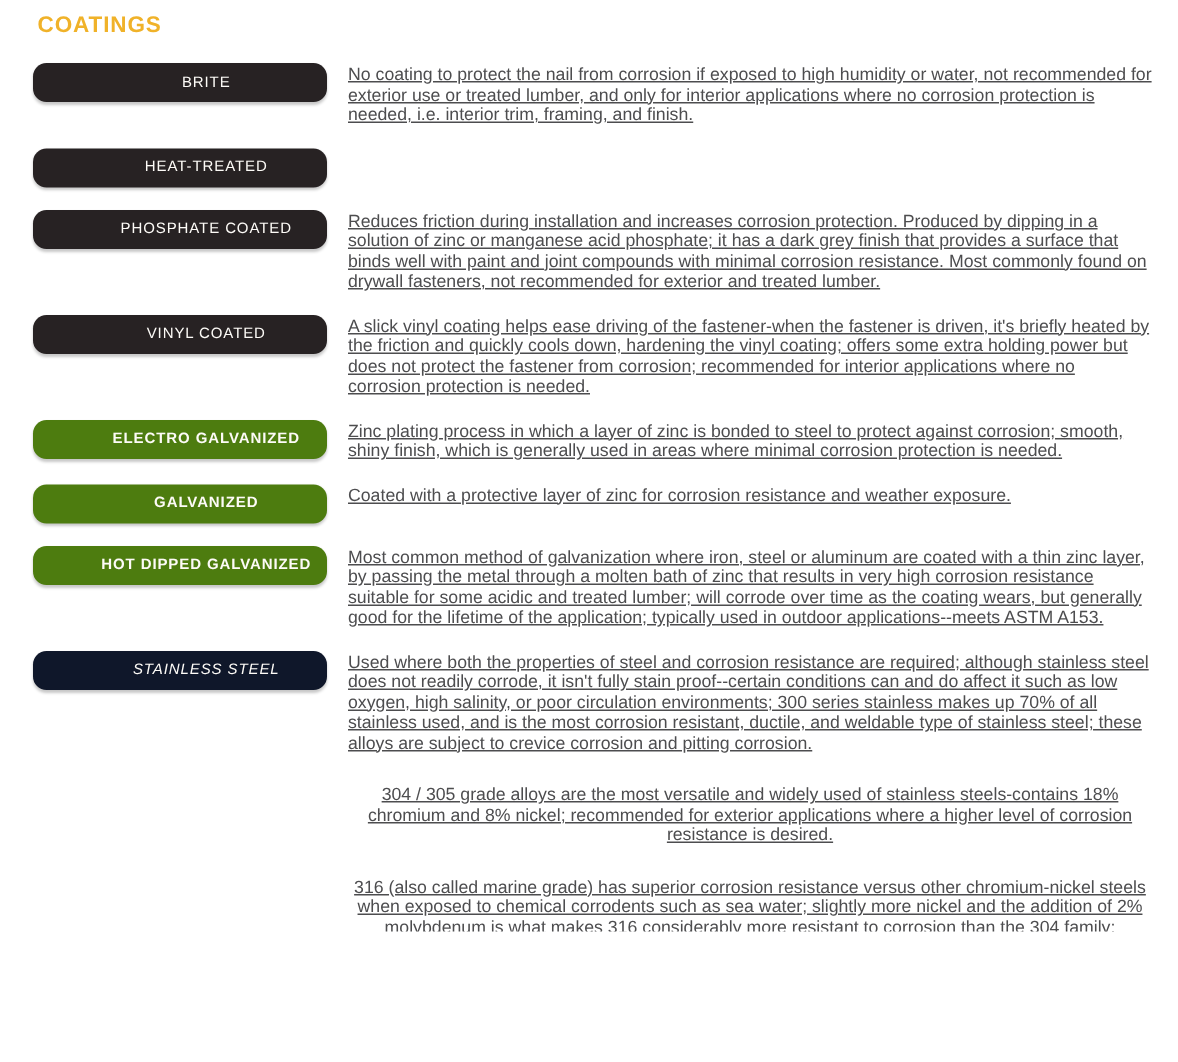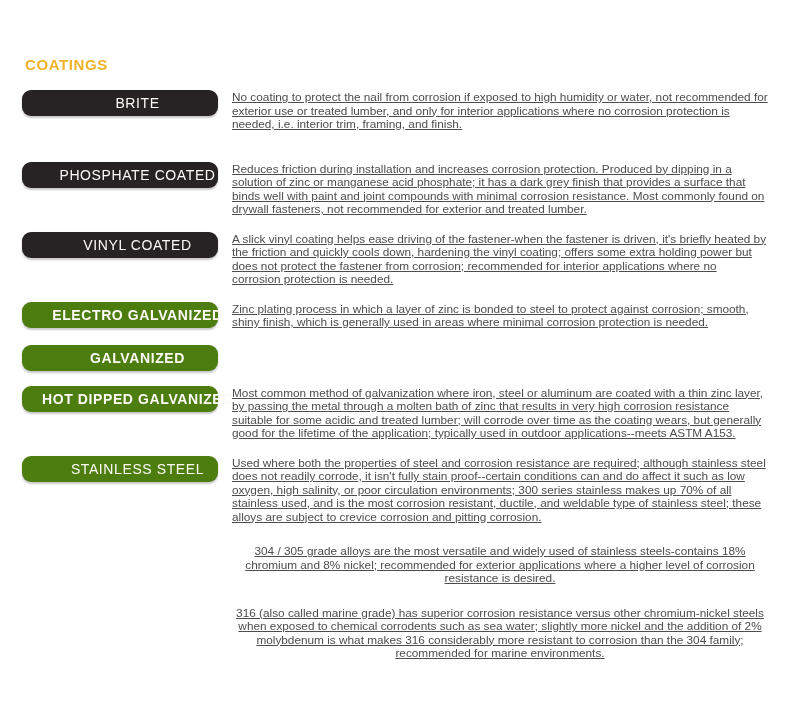--- a/index.html
+++ b/index.html
@@ -6,21 +6,20 @@
   html, body {
     width: 785px;
     background: #ffffff;
     font-family: "Liberation Sans", sans-serif;
   }
   .page {
     width: 785px;
     height: 621px;
     overflow: hidden;
     padding: 8px 17px 6px 22px;
-    margin-top: 48px;
   }
   .title {
     font-size: 15px;
     font-weight: bold;
     letter-spacing: 0.6px;
     color: #F0B229;
     margin: 0 0 17px 3px;
   }
   .rows { display: block; }
   .row {
@@ -29,31 +28,31 @@
     column-gap: 14px;
     align-items: start;
     margin-bottom: 15px;
   }
   .badge {
     height: 26px;
     display: flex;
     align-items: center;
     justify-content: center;
     border-radius: 9px;
-    font-size: 14px;
+    font-size: 10px;
     letter-spacing: 0.6px;
     color: #FDFBF7;
     text-transform: uppercase;
     box-shadow: 0 1.5px 2px rgba(0,0,0,0.22);
     white-space: nowrap;
     padding-left: 35px;
   }
   .badge[data-variant="black"]  { background: #272223; }
   .badge[data-variant="orange"] { background: #4d7c0f; font-weight: bold; }
-  .badge[data-variant="gray"]   { background: #4d7c0f; }
+  .badge[data-variant="gray"]   { background: #0f172a; font-style: italic; }
   .desc {
     color: #4D4D4F;
     font-size: 11.8px;
     line-height: 13.5px;
     padding-top: 1px;
   }
   .desc p { margin: 0; text-decoration: underline; }
   .desc p + p { margin-top: 21px; text-align: center; }
 </style>
 </head>
@@ -66,20 +65,21 @@
   <div class="rows">
 
     <div class="row">
       <div class="badge" data-variant="black">BRITE</div>
       <div class="desc">
         <p>No coating to protect the nail from corrosion if exposed to high humidity or water, not recommended for exterior use or treated lumber, and only for interior applications where no corrosion protection is needed, i.e. interior trim, framing, and finish.</p>
       </div>
     </div>
 
     <div class="row">
+      <div class="badge" data-variant="black">HEAT-TREATED</div>
     </div>
 
     <div class="row">
       <div class="badge" data-variant="black">PHOSPHATE COATED</div>
       <div class="desc">
         <p>Reduces friction during installation and increases corrosion protection. Produced by dipping in a solution of zinc or manganese acid phosphate; it has a dark grey finish that provides a surface that binds well with paint and joint compounds with minimal corrosion resistance. Most commonly found on drywall fasteners, not recommended for exterior and treated lumber.</p>
       </div>
     </div>
 
     <div class="row">
@@ -91,20 +91,23 @@
 
     <div class="row">
       <div class="badge" data-variant="orange">ELECTRO GALVANIZED</div>
       <div class="desc">
         <p>Zinc plating process in which a layer of zinc is bonded to steel to protect against corrosion; smooth, shiny finish, which is generally used in areas where minimal corrosion protection is needed.</p>
       </div>
     </div>
 
     <div class="row">
       <div class="badge" data-variant="orange">GALVANIZED</div>
+      <div class="desc">
+        <p>Coated with a protective layer of zinc for corrosion resistance and weather exposure.</p>
+      </div>
     </div>
 
     <div class="row">
       <div class="badge" data-variant="orange">HOT DIPPED GALVANIZED</div>
       <div class="desc">
         <p>Most common method of galvanization where iron, steel or aluminum are coated with a thin zinc layer, by passing the metal through a molten bath of zinc that results in very high corrosion resistance suitable for some acidic and treated lumber; will corrode over time as the coating wears, but generally good for the lifetime of the application; typically used in outdoor applications--meets ASTM A153.</p>
       </div>
     </div>
 
     <div class="row">

